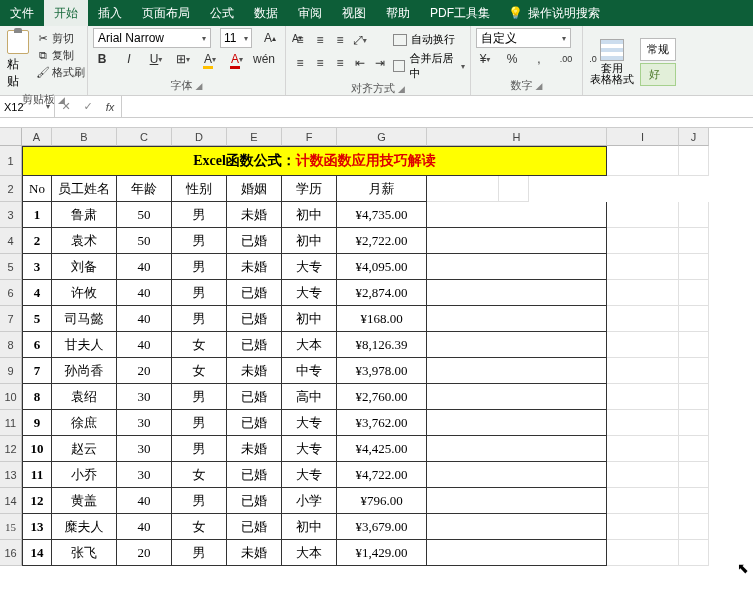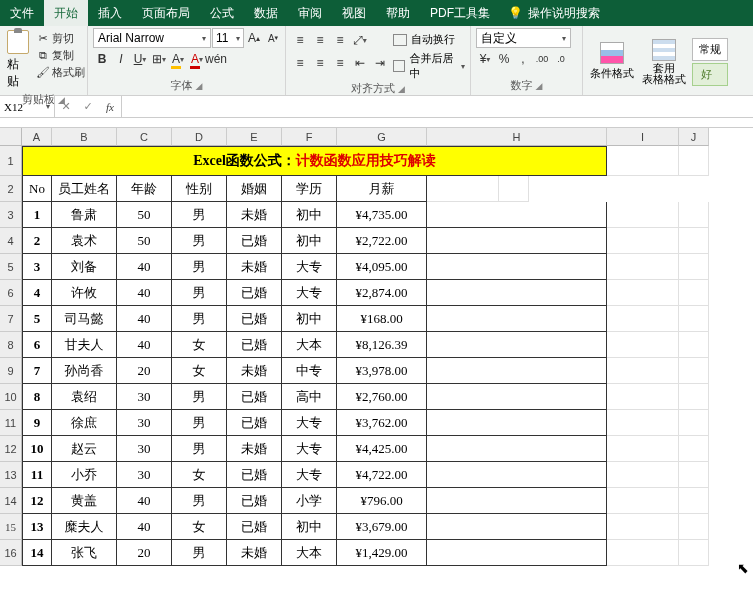--- a/index.html
+++ b/index.html
@@ -26,40 +26,40 @@
   .minibtn .ic { width: 12px; height: 12px; display: inline-flex; align-items: center; justify-content: center; font-size: 11px; }
   .scissors { color: #333; }
   .clipbtns { display: flex; flex-direction: column; gap: 0px; padding-top: 2px; }
   
   .font-box, .size-box, .numfmt-box { border: 1px solid #bbb; background: #fff; height: 20px; display: flex; align-items: center; }
   .font-box { width: 118px; padding: 0 4px; justify-content: space-between; }
   .size-box { width: 32px; padding: 0 3px; justify-content: space-between; }
   .numfmt-box { width: 95px; padding: 0 4px; justify-content: space-between; }
   .dd { font-size: 8px; color: #555; }
   
-  .fontrow { display: flex; gap: 1px; align-items: center; }
+  .fontrow { display: flex; gap: 9px; align-items: center; }
   .smbtn { width: 18px; height: 18px; display: flex; align-items: center; justify-content: center; color: #333; font-size: 12px; }
   .a-inc { font-size: 12px; } .a-dec { font-size: 10px; }
   .fontcol { display: flex; flex-direction: column; gap: 2px; }
   
   .alignrow { display: flex; gap: 2px; }
   
   .wrap-mrg { display: flex; flex-direction: column; gap: 4px; font-size: 11px; }
   .wrap-mrg .row { display: flex; align-items: center; gap: 4px; }
   .ic-wrap, .ic-merge { width: 14px; height: 12px; border: 1px solid #888; }
   
   .bigbtn { display: flex; flex-direction: column; align-items: center; gap: 2px; font-size: 11px; padding: 2px; }
   .bigbtn .top { width: 24px; height: 22px; }
   .condfmt-ic { background: linear-gradient(#fff 33%, #99bfe8 33% 66%, #f5a 66%); border: 1px solid #aaa; }
   .tblfmt-ic { background: repeating-linear-gradient(#cde, #cde 4px, #fff 4px, #fff 8px); border: 1px solid #aaa; }
   .good-tag { border: 1px solid #a6d08e; background: #e2efd9; color: #4d7a2a; padding: 3px 8px; font-size: 11px; }
   .normal-tag { border: 1px solid #bbb; background: #fff; padding: 3px 6px; font-size: 11px; }
   
   
-  .formula-bar { height: 22px; border-bottom: 1px solid #ccc; display: flex; align-items: stretch; font-family: Liberation Serif, serif; }
+  .formula-bar { height: 22px; border-bottom: 1px solid #ccc; display: flex; align-items: stretch; }
   .namebox { width: 55px; border-right: 1px solid #ccc; display: flex; align-items: center; padding: 0 4px; justify-content: space-between; font-size: 11px; }
   .fx-btns { display: flex; align-items: center; border-right: 1px solid #ccc; }
   .fx-btn { width: 22px; display: flex; align-items: center; justify-content: center; color: #888; font-size: 11px; }
   .fx-btn.fx { font-style: italic; color: #444; }
   .formula-input { flex: 1; padding: 0 5px; display: flex; align-items: center; }
   
   .gapper { height: 10px; border-bottom: 1px solid #ccc; }
   .corner-sel { width: 22px; height: 18px; background: #eee; border-right: 1px solid #bbb; border-bottom: 1px solid #bbb; }
   .colheads { display: flex; }
   .colhead { background: #eee; border-right: 1px solid #ccc; border-bottom: 1px solid #bbb; height: 18px; display: flex; align-items: center; justify-content: center; color: #444; font-size: 11px; }
@@ -216,24 +216,20 @@
       </div>
     </div>
     <div class="group-label">
         <span>数字</span>
         <span class="corner">◢</span>
       </div>
   </div>
 
   <div class="group" style="flex:1;border-right:none">
     <div class="group-body" style="align-items:center">
-      <div class="bigbtn">
-          <div class="top condfmt-ic"></div>
-          <span>条件格式</span>
-        </div>
       <div class="bigbtn">
           <div class="top tblfmt-ic"></div>
           <span style="white-space:pre;text-align:center;line-height:11px">套用<br>表格格式</span>
         </div>
       <div style="display:flex;flex-direction:column;gap:2px">
         <div class="normal-tag">常规</div>
         <div class="good-tag">好</div>
       </div>
     </div>
   </div>

